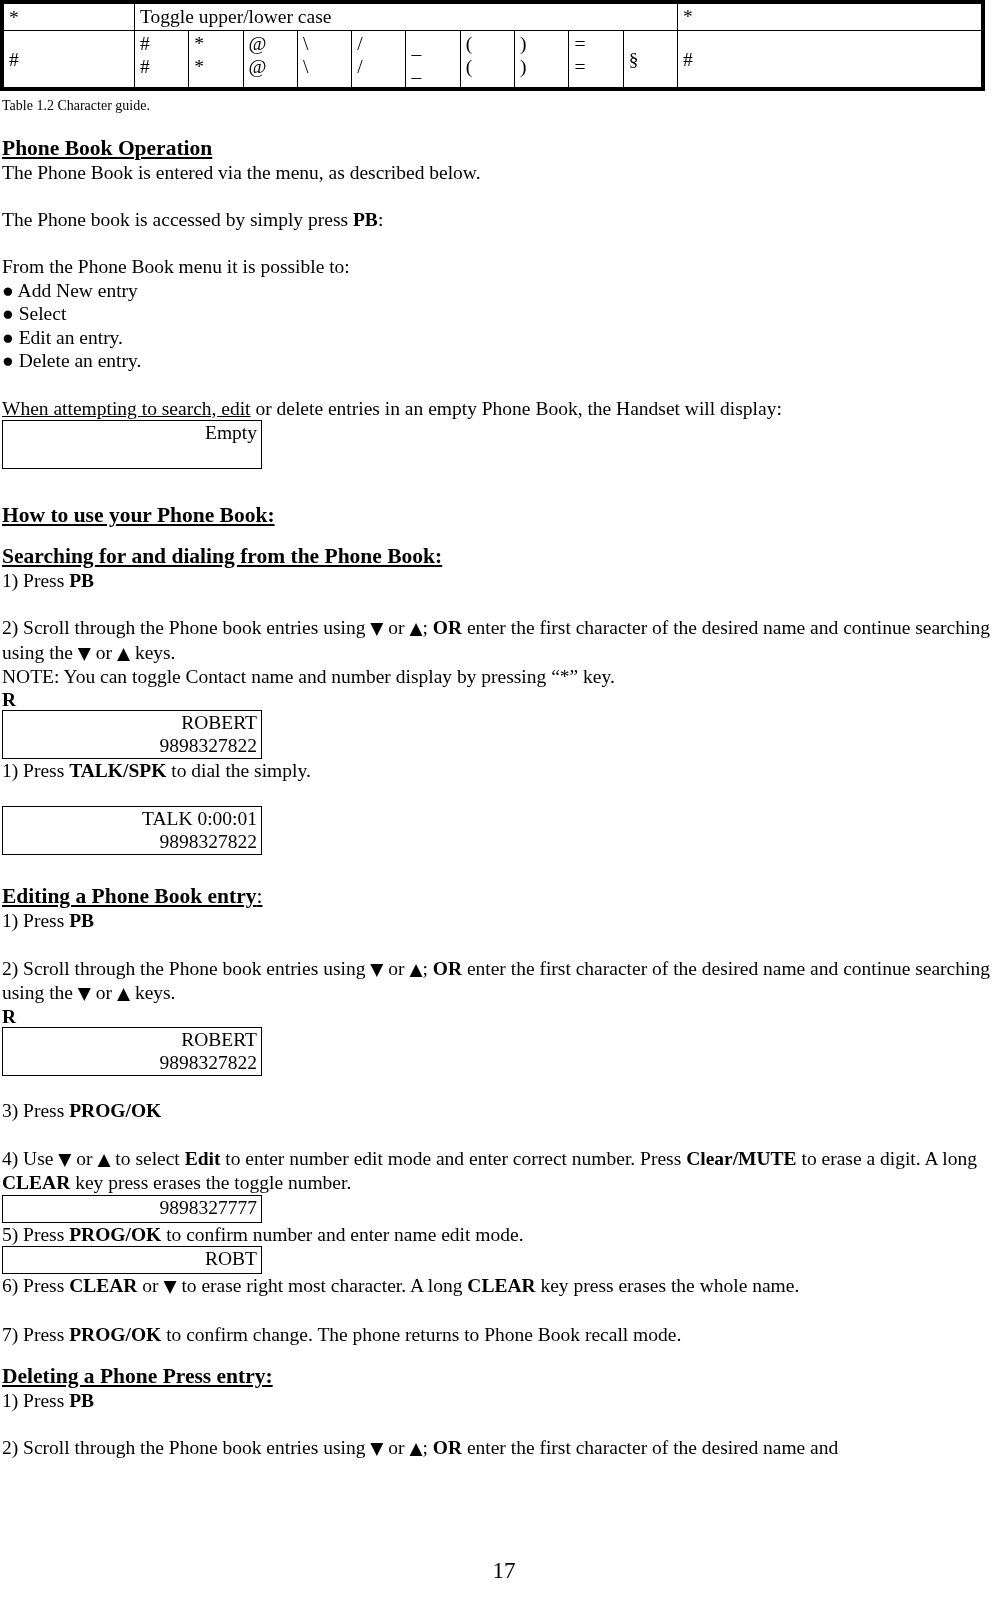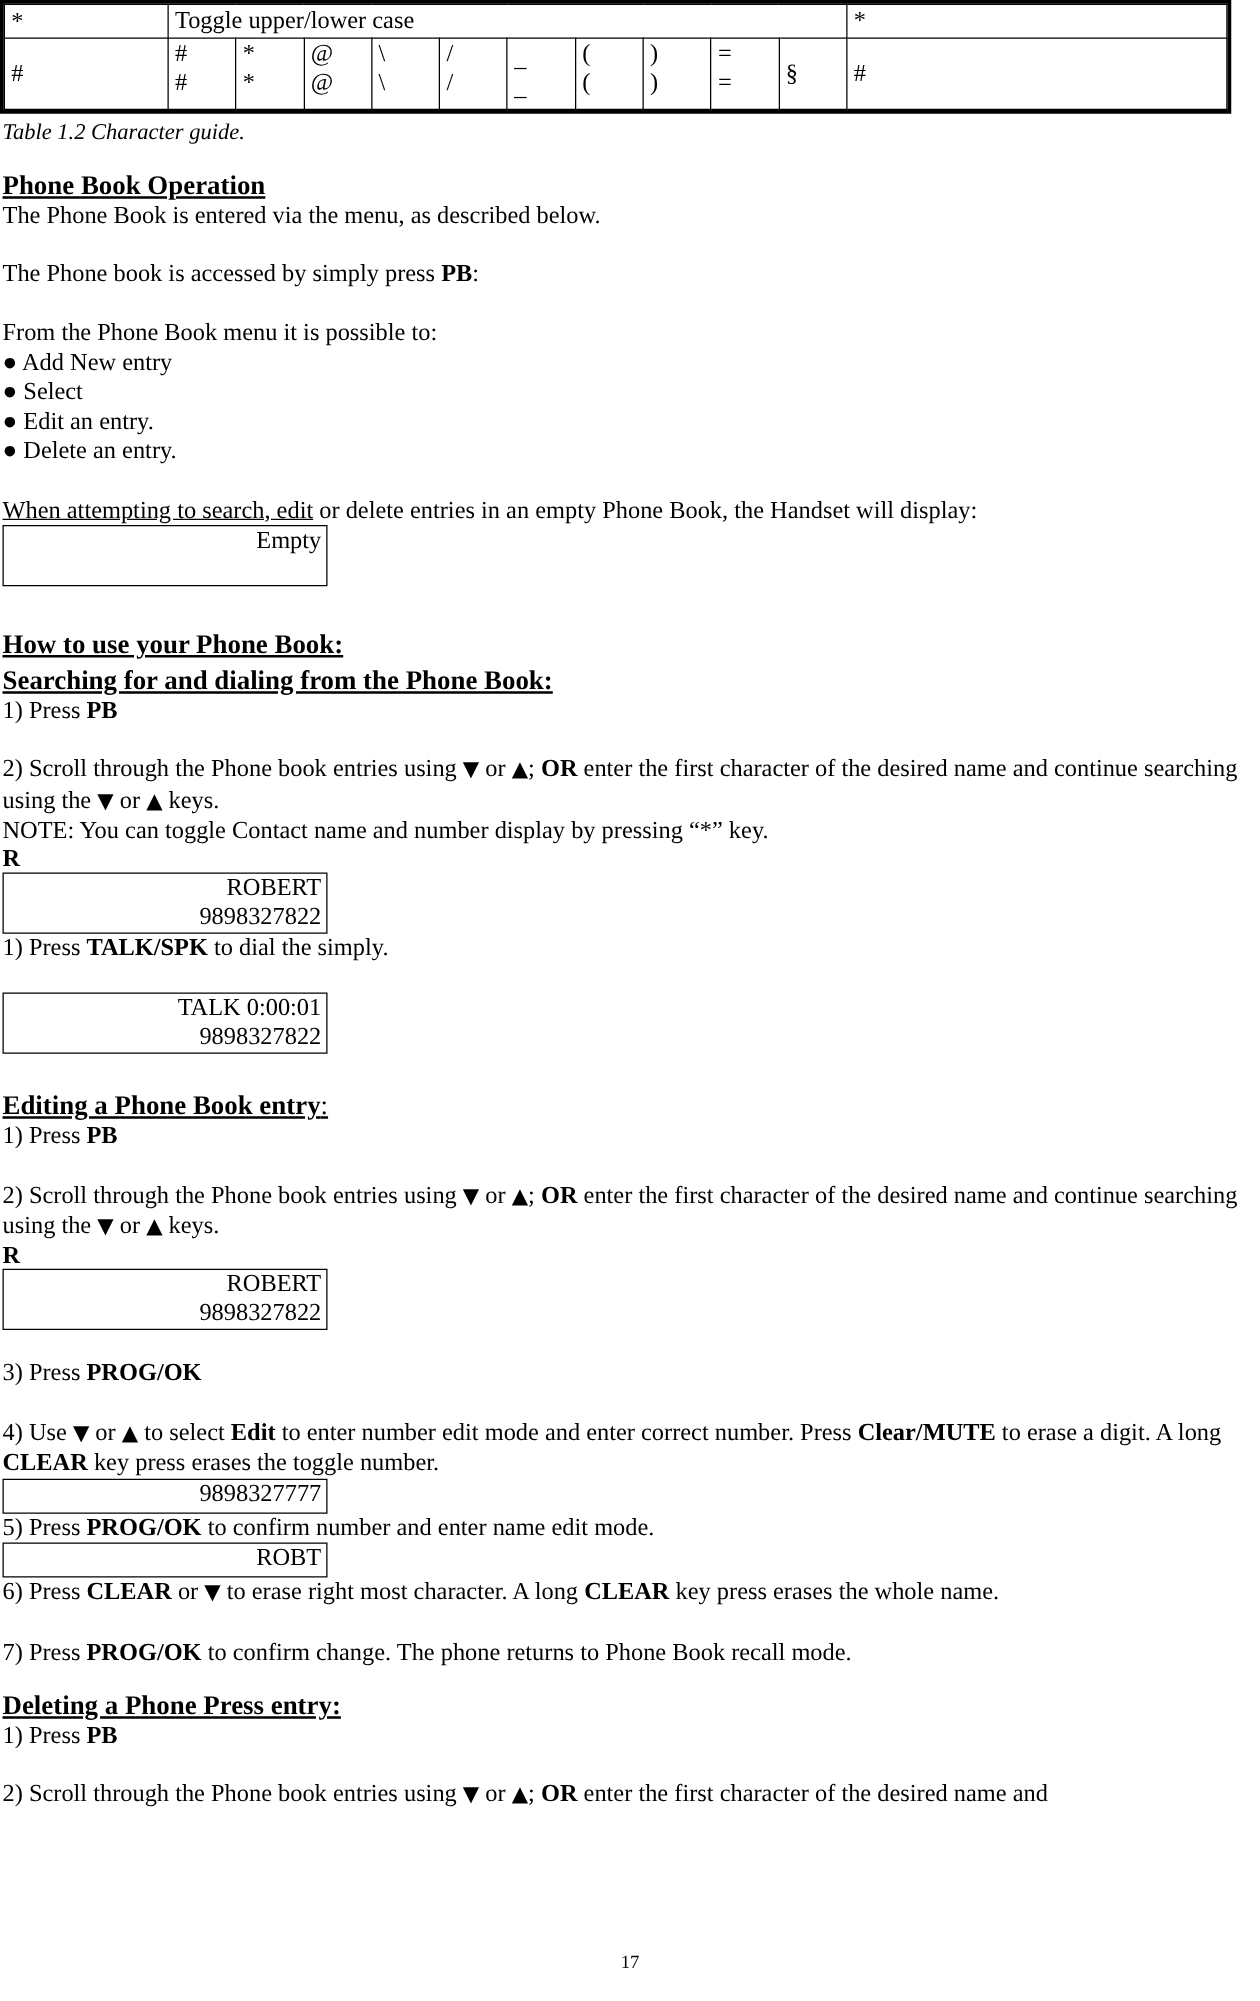--- a/index.html
+++ b/index.html
@@ -53,22 +53,21 @@
     width: 985px;
     box-sizing: border-box;
   }
   .tbl-holder table.char-table {
     width: 100%;
     margin: 0;
   }
   .tbl-holder table.char-table td { border: 1.2px solid #000; }
 
   .caption {
-    font-style: italic;
-    font-size: 18px;
+    font-size: 14px;
     margin: 3px 0 0 2px;
   }
 
   
   h2.sec {
     font-size: 21.5px;
     font-weight: bold;
     margin: 18px 0 0 2px;
     line-height: 25px;
     font-family: "Liberation Serif", "DejaVu Serif", serif;
@@ -106,21 +105,21 @@
     line-height: 21px;
   }
 
   
   .pageno {
     position: absolute;
     bottom: 18px;
     left: 0;
     width: 1008px;
     text-align: center;
-    font-size: 15px;
+    font-size: 23px;
   }
   .arrow { font-family: "DejaVu Sans", sans-serif; font-size: 17px; }
 </style>
 </head>
 <body>
 
 <div class="page">
 
   <div class="tbl-holder">
     <table class="char-table">
@@ -225,21 +224,21 @@
 
   <p class="para"><span class="u">When attempting to search, edit</span><span> or delete entries in an empty Phone Book, the Handset will display:</span></p>
 
   <div class="lcd tall">
     <div>Empty</div>
   </div>
 
   <div class="spacer-line"></div>
 
   <h2 class="sec" style="margin-top:10px;">How to use your Phone Book:</h2>
-  <h2 class="sec" style="margin-top:4px;">Searching for and dialing from the Phone Book:</h2>
+  <h2 class="sec" style="margin-top:16px;">Searching for and dialing from the Phone Book:</h2>
 
   <p class="para"><span>1) Press </span><span class="b">PB</span></p>
 
   <p class="para gap"><span>2) Scroll through the Phone book entries using </span><span class="b arrow">▼</span><span> or </span><span class="b arrow">▲</span><span>; </span><span class="b">OR</span><span> enter the first character of the desired name and continue searching using the </span><span class="b arrow">▼</span><span> or </span><span class="b arrow">▲</span><span> keys.</span></p>
 
   <p class="para">NOTE: You can toggle Contact name and number display by pressing “*” key.</p>
 
   <div class="blocktag">R</div>
 
   <div class="lcd two">

